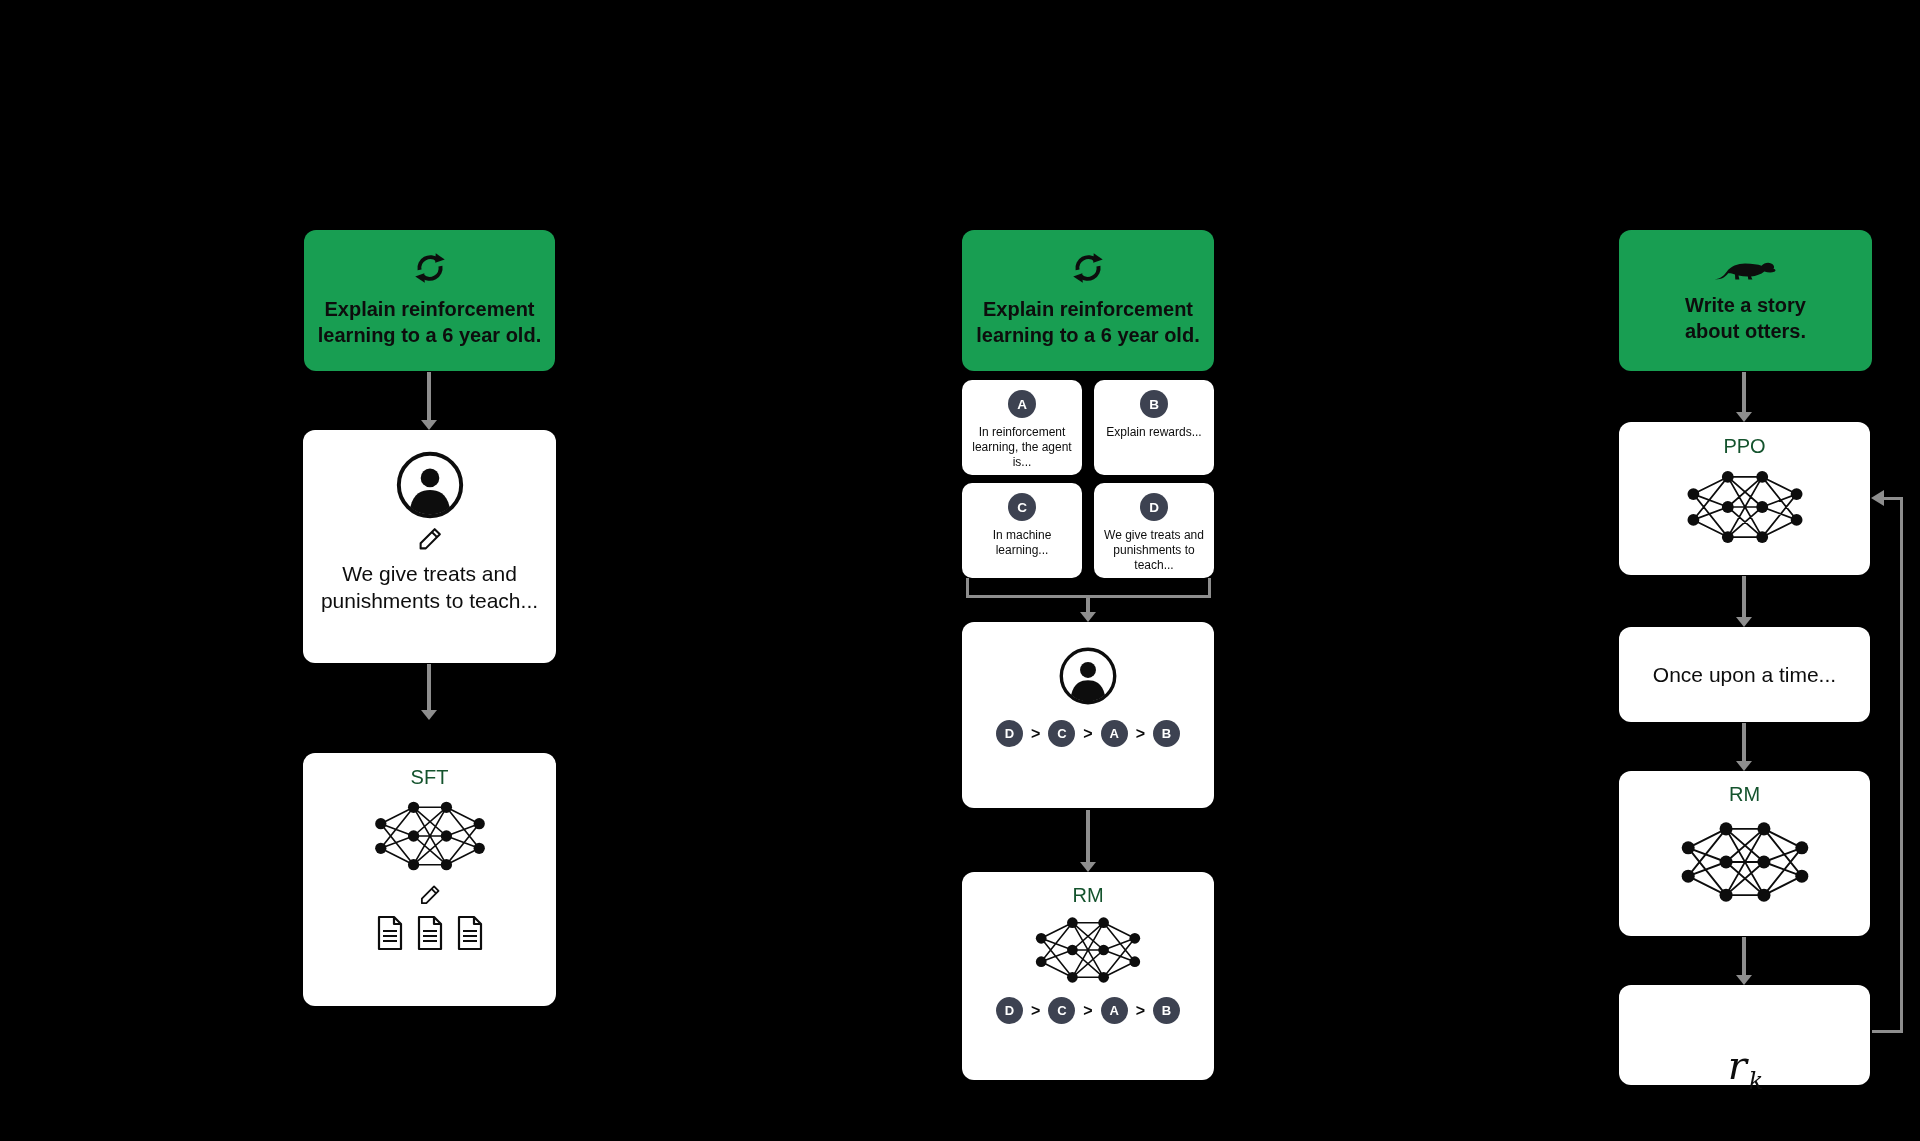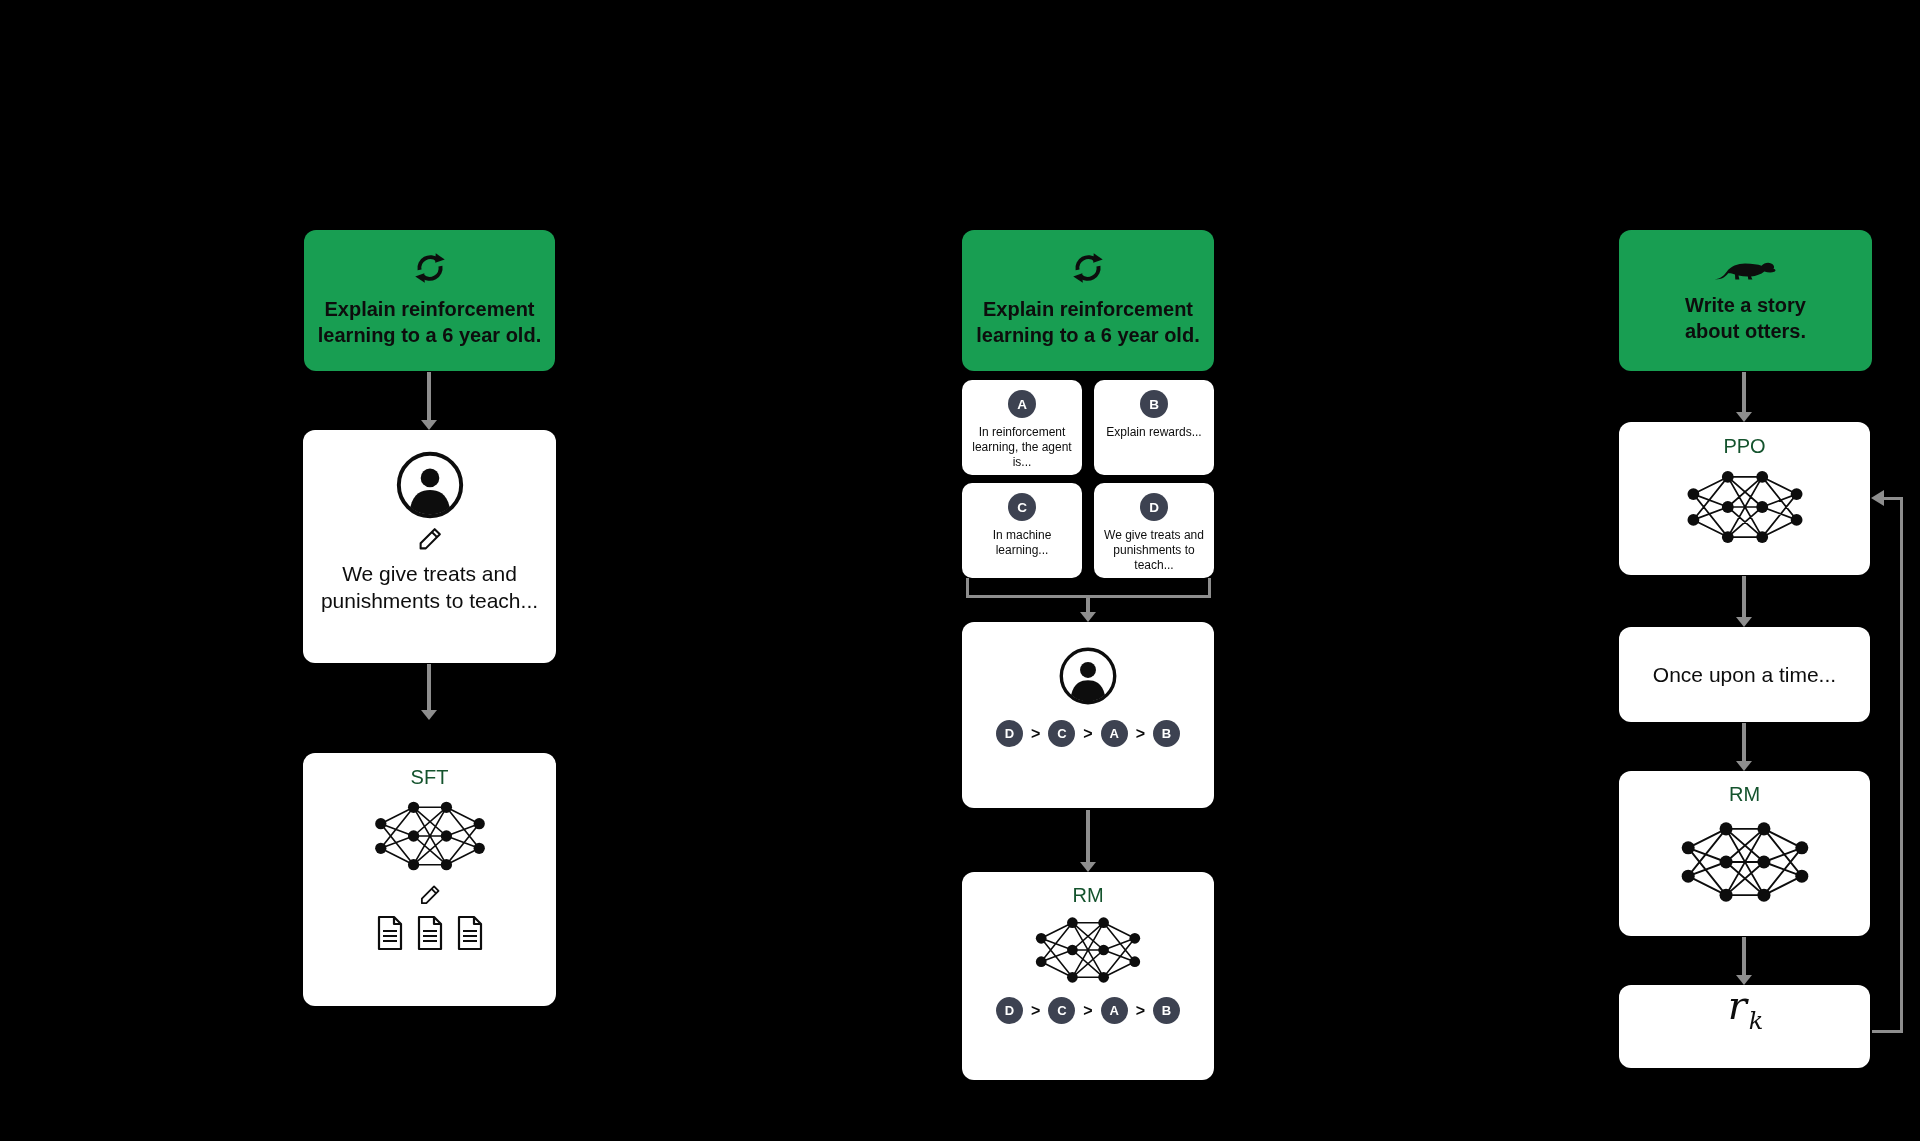--- a/index.html
+++ b/index.html
@@ -237,21 +237,21 @@
 
   <div class="card" style="left:1619px; top:771px; width:251px; height:165px; padding-top:12px;">
     <div class="model-label">RM</div>
     <svg class="icon mt6" width="142" height="100" viewBox="0 0 120 80">
         <use href="#sym-nn"></use>
       </svg>
   </div>
 
   <div class="v-arrow" style="left:1742px; top:937px; height:38px;"></div>
 
-  <div class="card" style="left:1619px; top:985px; width:251px; height:83px; justify-content:flex-start;">
+  <div class="card" style="left:1619px; top:985px; width:251px; height:100px; justify-content:flex-end;">
     <div>
       <span class="reward-symbol">r</span><span class="reward-symbol reward-sub">k</span>
     </div>
   </div>
 
   <div class="line" style="left:1872px; top:1030px; width:31px; height:3px;"></div>
   <div class="line" style="left:1900px; top:497px; width:3px; height:536px;"></div>
   <div class="line" style="left:1884px; top:497px; width:19px; height:3px;"></div>
   <div class="arrow-left-head" style="left:1871px; top:490px;"></div>
 

